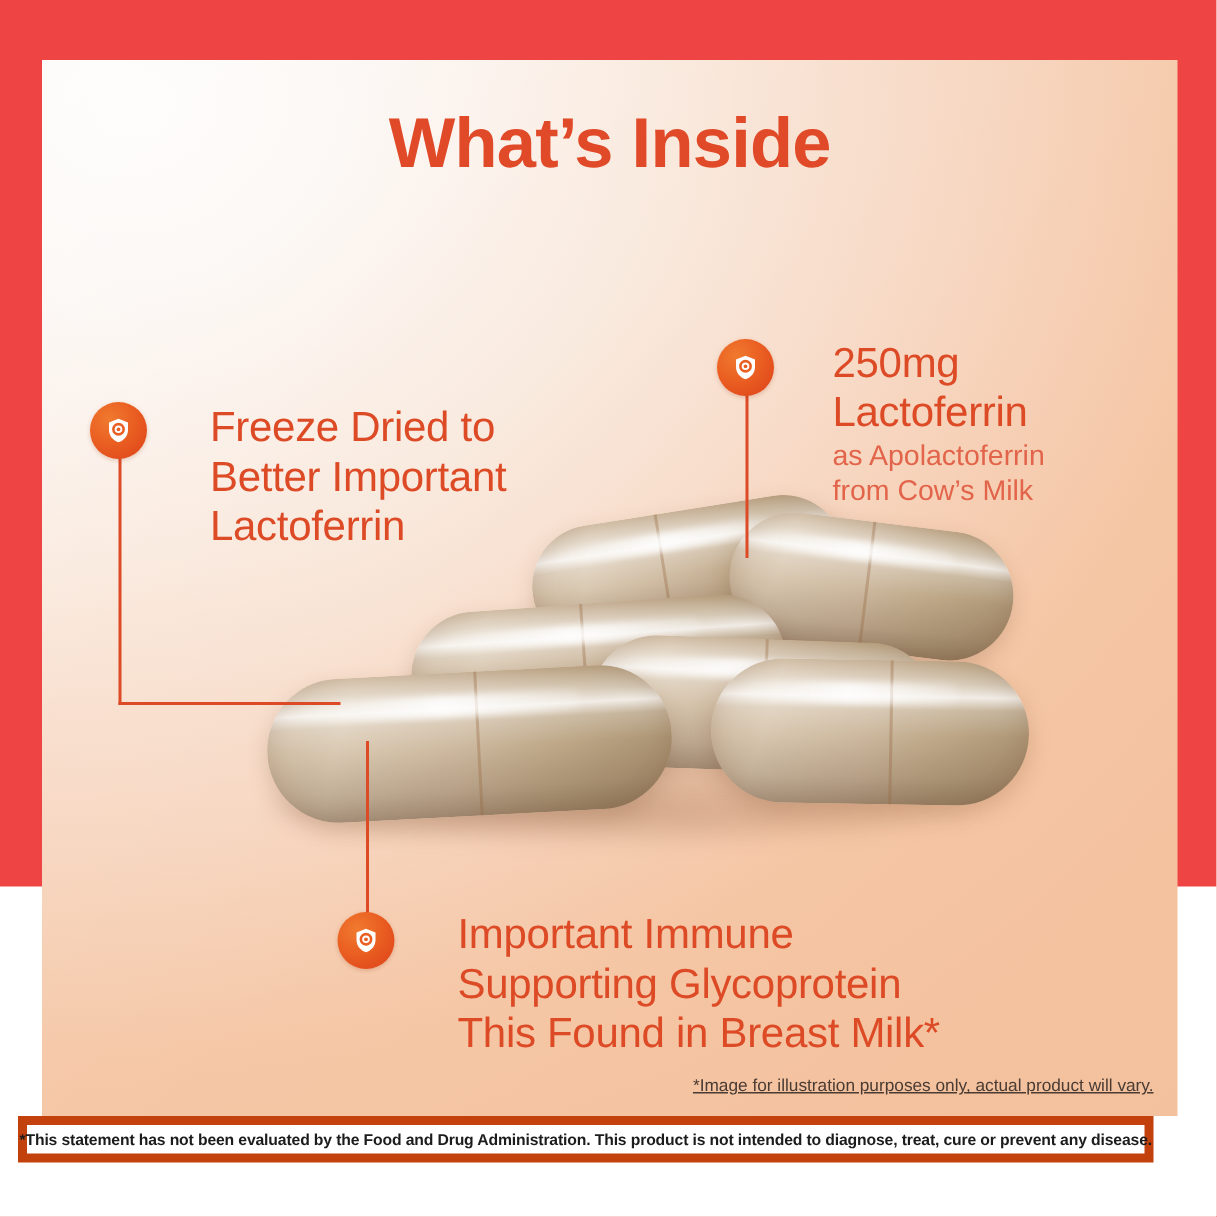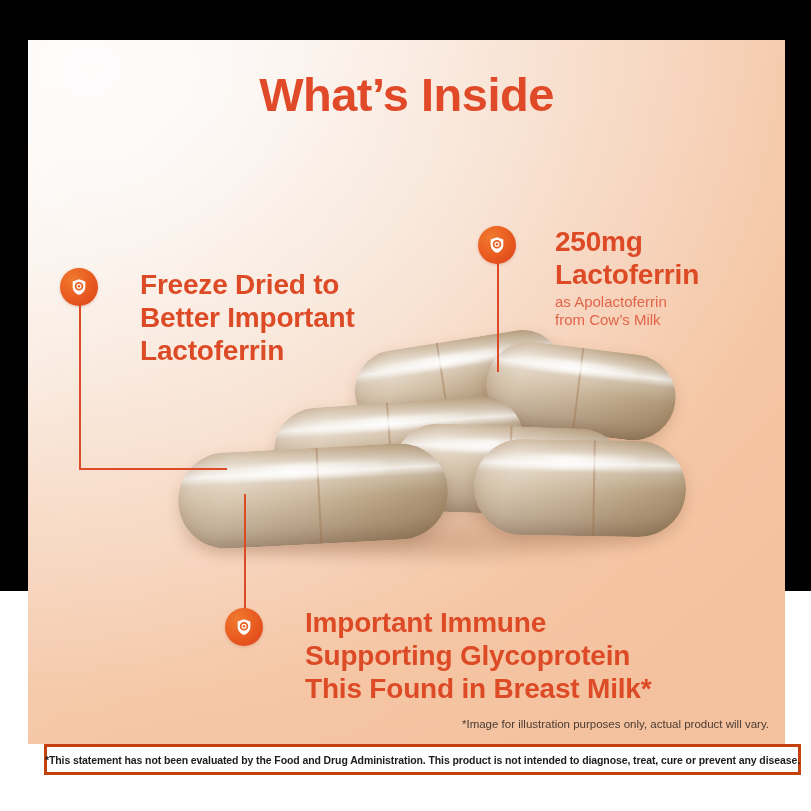--- a/index.html
+++ b/index.html
@@ -11,21 +11,21 @@
     width: 811px;
     height: 811px;
     font-family: "Liberation Sans", sans-serif;
     overflow: hidden;
   }
 
   #root {
     position: relative;
     width: 811px;
     height: 591px;
-    background: #000000;
+    background: #ef4444;
   }
 
   
   #panel {
     position: absolute;
     left: 28px;
     top: 40px;
     width: 757px;
     height: 704px;
     overflow: hidden;
@@ -135,57 +135,58 @@
   .pin svg { display: block; }
 
   
   .callout {
     position: absolute;
     z-index: 5;
   }
   .callout .headline {
     font-size: 28px;
     line-height: 1.18;
-    font-weight: 700;
+    font-weight: 400;
     color: #dd4a26;
     letter-spacing: -0.2px;
     white-space: pre-line;
   }
   .callout .sub {
     margin-top: 2px;
-    font-size: 15px;
+    font-size: 19px;
     line-height: 1.22;
     font-weight: 400;
     color: #e2644a;
     white-space: pre-line;
   }
 
   #callout-left  { left: 112px; top: 228px; width: 280px; }
   #callout-right { left: 527px; top: 185px; width: 240px; }
   #callout-bottom{ left: 277px; top: 566px; width: 430px; }
 
   
   #img-note {
     position: absolute;
     right: 16px;
     bottom: 14px;
     font-size: 11.5px;
     color: #4a3b33;
     z-index: 6;
+    text-decoration: underline;
   }
 
   
   #fda-box {
     position: absolute;
-    left: 44px;
+    left: 12px;
     top: 744px;
     width: 757px;
     height: 31px;
     box-sizing: border-box;
-    border: 3px solid #c2410c;
+    border: 6px solid #c2410c;
     background: #ffffff;
     display: flex;
     align-items: center;
     justify-content: center;
   }
   #fda-text {
     font-size: 10.5px;
     font-weight: 700;
     color: #1c1c1c;
     letter-spacing: -0.1px;

